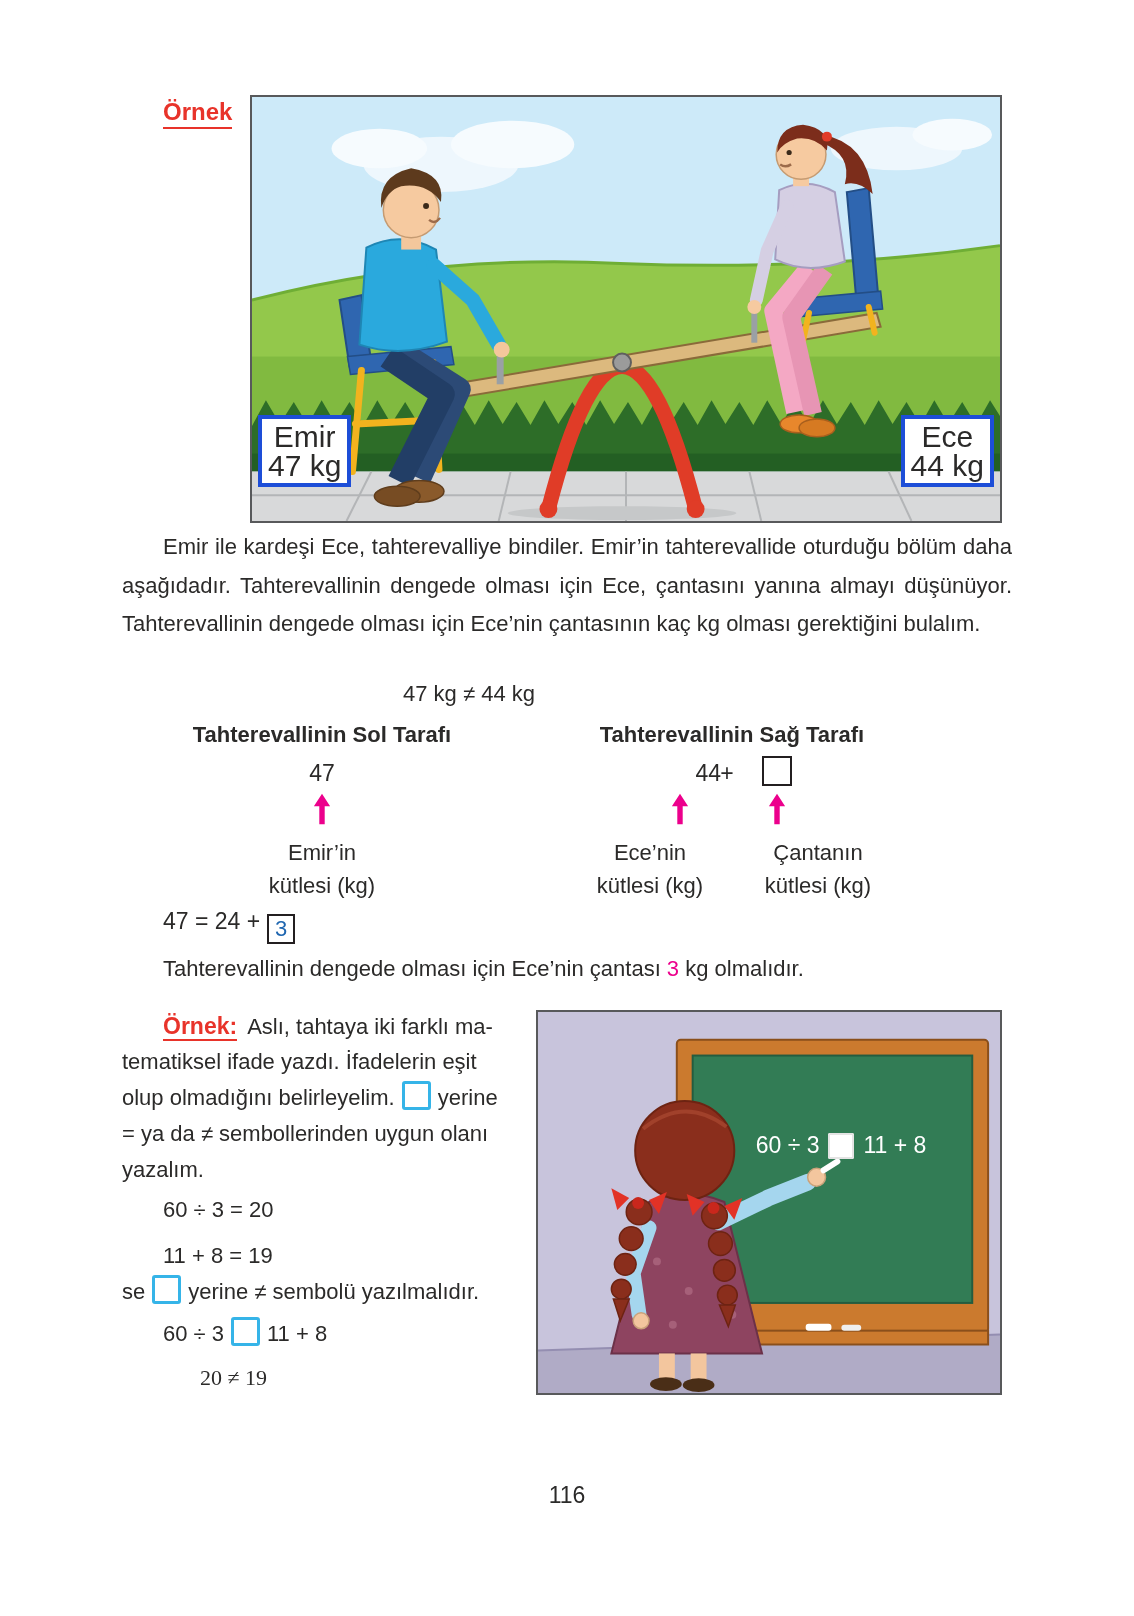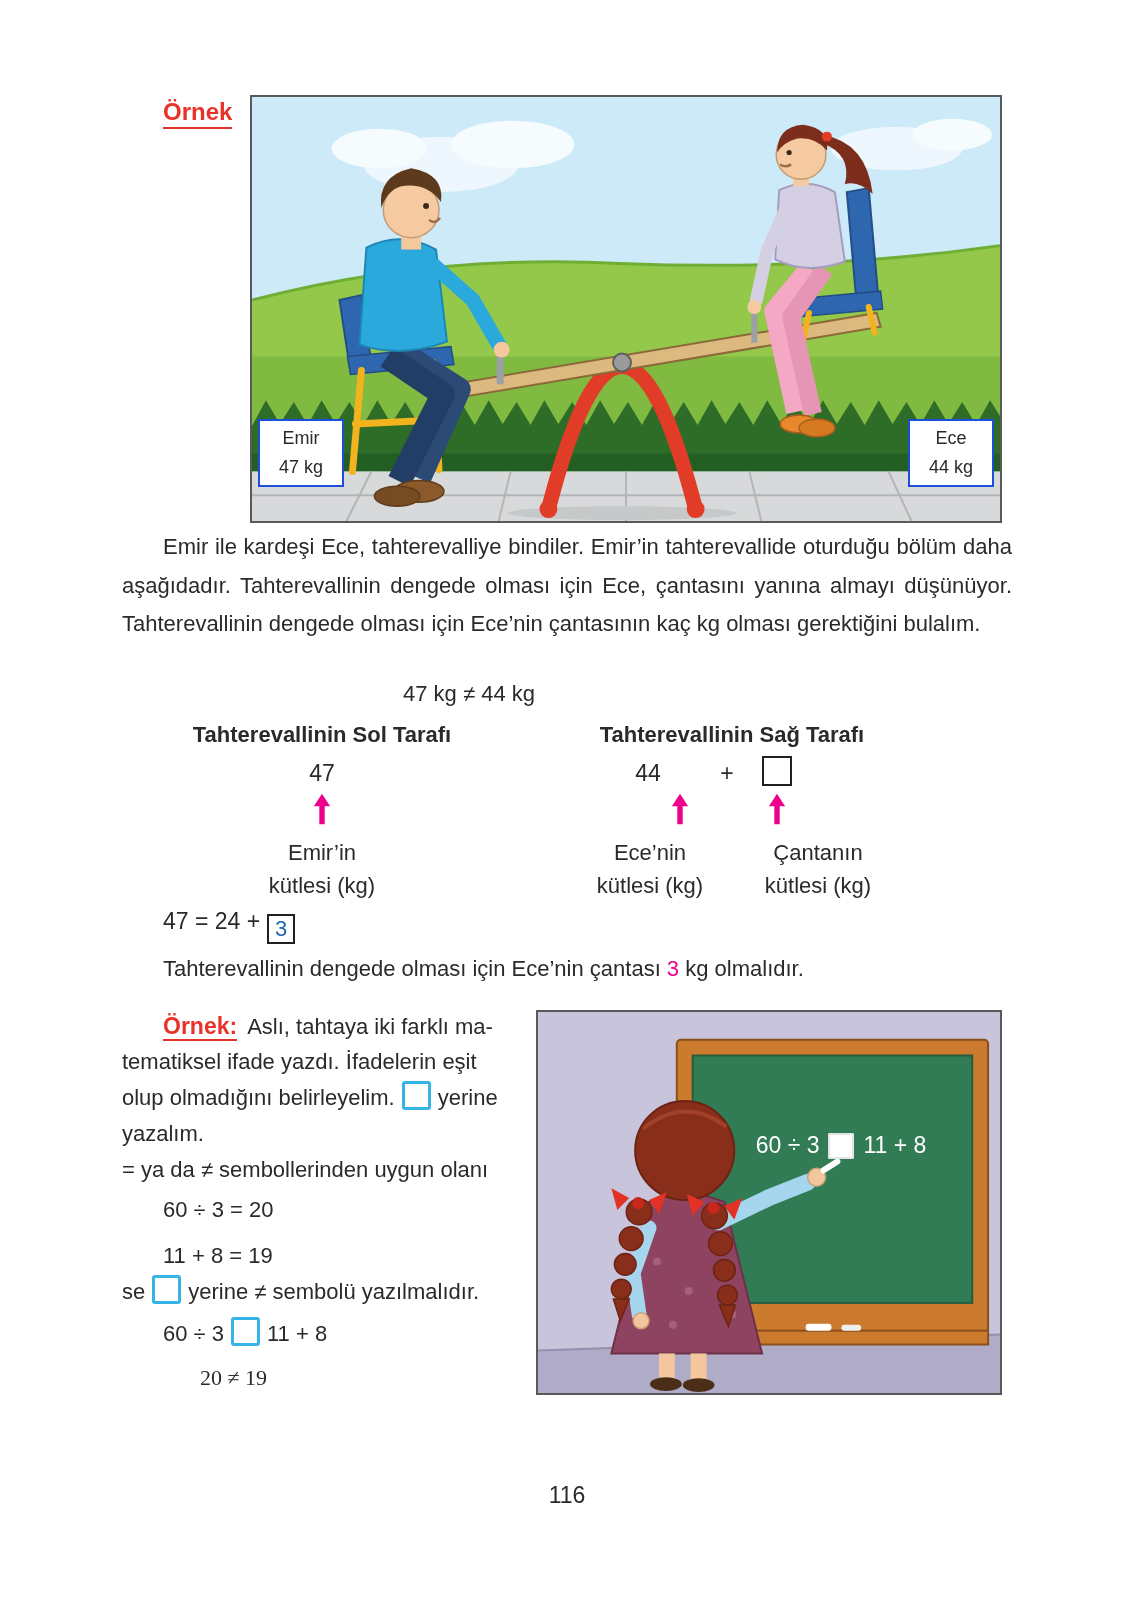--- a/index.html
+++ b/index.html
@@ -8,22 +8,22 @@
   .abs{position:absolute;}
 
   .ornek-label{font-size:24px;font-weight:bold;color:#e8332a;border-bottom:2px solid #e8332a;
                padding-bottom:1px;display:inline-block;}
   .ornek-inline{font-size:23px;font-weight:bold;color:#e8332a;border-bottom:2px solid #e8332a;
                 margin-right:10px;display:inline;}
 
   .scene{border:2px solid #58595b;box-sizing:border-box;background:#cdeaf9;}
   .scene svg{display:block;width:100%;height:100%;}
 
-  .tag{position:absolute;background:#ffffff;border:2px solid #1d4ed8;text-align:center;
-       font-size:18px;line-height:29px;padding:3px 6px;min-width:70px;}
+  .tag{position:absolute;background:#ffffff;border:4px solid #1d4ed8;text-align:center;
+       font-size:30px;line-height:29px;padding:3px 6px;min-width:70px;}
   .tag-left{left:6px;bottom:34px;}
   .tag-right{right:6px;bottom:34px;}
 
   .para{font-size:22px;line-height:38.5px;text-align:justify;text-indent:41px;margin:0;}
   .ineq{width:938px;left:0;text-align:center;font-size:22px;}
 
   .heading{font-weight:bold;font-size:22px;text-align:center;}
   .val{font-size:23px;text-align:center;}
   .blank-box{width:30px;height:30px;border:2px solid #231f20;box-sizing:border-box;background:#fff;}
 
@@ -152,21 +152,21 @@
   </div>
 
   <p class="abs para" style="left:122px;top:528px;width:890px;">Emir ile kardeşi Ece, tahterevalliye bindiler. Emir’in tahterevallide oturduğu bölüm daha aşağıdadır. Tahterevallinin dengede olması için Ece, çantasını yanına almayı düşünüyor. Tahterevallinin dengede olması için Ece’nin çantasının kaç kg olması gerektiğini bulalım.</p>
 
   <div class="abs ineq" style="top:681px;">47 kg ≠ 44 kg</div>
 
   <div class="abs heading" style="left:560px;top:722px;width:344px;">Tahterevallinin Sağ Tarafı</div>
   <div class="abs heading" style="left:150px;top:722px;width:344px;">Tahterevallinin Sol Tarafı</div>
 
   <div class="abs val" style="left:150px;top:760px;width:344px;">47</div>
-  <div class="abs val" style="left:620px;top:760px;width:56px;">44</div>
+  <div class="abs val" style="left:665px;top:760px;width:56px;text-align:right;">44</div>
   <div class="abs val" style="left:712px;top:760px;width:30px;">+</div>
   <div class="abs blank-box" style="left:762px;top:756px;"></div>
 
   <svg class="arrow-svg" viewBox="0 0 20 36" style="left:313px;top:792px;">
     <path d="M10 1 L19 15 L13 15 L13 35 L7 35 L7 15 L1 15 Z" fill="#ec008c"></path>
   </svg>
   <svg class="arrow-svg" viewBox="0 0 20 36" style="left:671px;top:792px;">
     <path d="M10 1 L19 15 L13 15 L13 35 L7 35 L7 15 L1 15 Z" fill="#ec008c"></path>
   </svg>
   <svg class="arrow-svg" viewBox="0 0 20 36" style="left:768px;top:792px;">
@@ -195,22 +195,22 @@
   </div>
 
   <div class="abs ex2col" style="left:122px;top:1008px;">
     <div class="ex2-line ind">
       <span class="ornek-inline">Örnek:</span><span>Aslı, tahtaya iki farklı ma-</span>
     </div>
     <div class="ex2-line">tematiksel ifade yazdı. İfadelerin eşit</div>
     <div class="ex2-line">
       <span>olup olmadığını belirleyelim.</span><span class="bluebox"></span><span>yerine</span>
     </div>
+    <div class="ex2-line">= ya da ≠ sembollerinden uygun olanı</div>
     <div class="ex2-line">yazalım.</div>
-    <div class="ex2-line">= ya da ≠ sembollerinden uygun olanı</div>
 
     <div class="ex2-line ind mt4">60 ÷ 3 = 20</div>
     <div class="ex2-line ind mt10">11 + 8 = 19</div>
 
     <div class="ex2-line">
       <span>se</span><span class="bluebox"></span><span>yerine ≠ sembolü yazılmalıdır.</span>
     </div>
 
     <div class="ex2-line ind mt6">
       <span>60 ÷ 3</span><span class="bluebox"></span><span>11 + 8</span>

